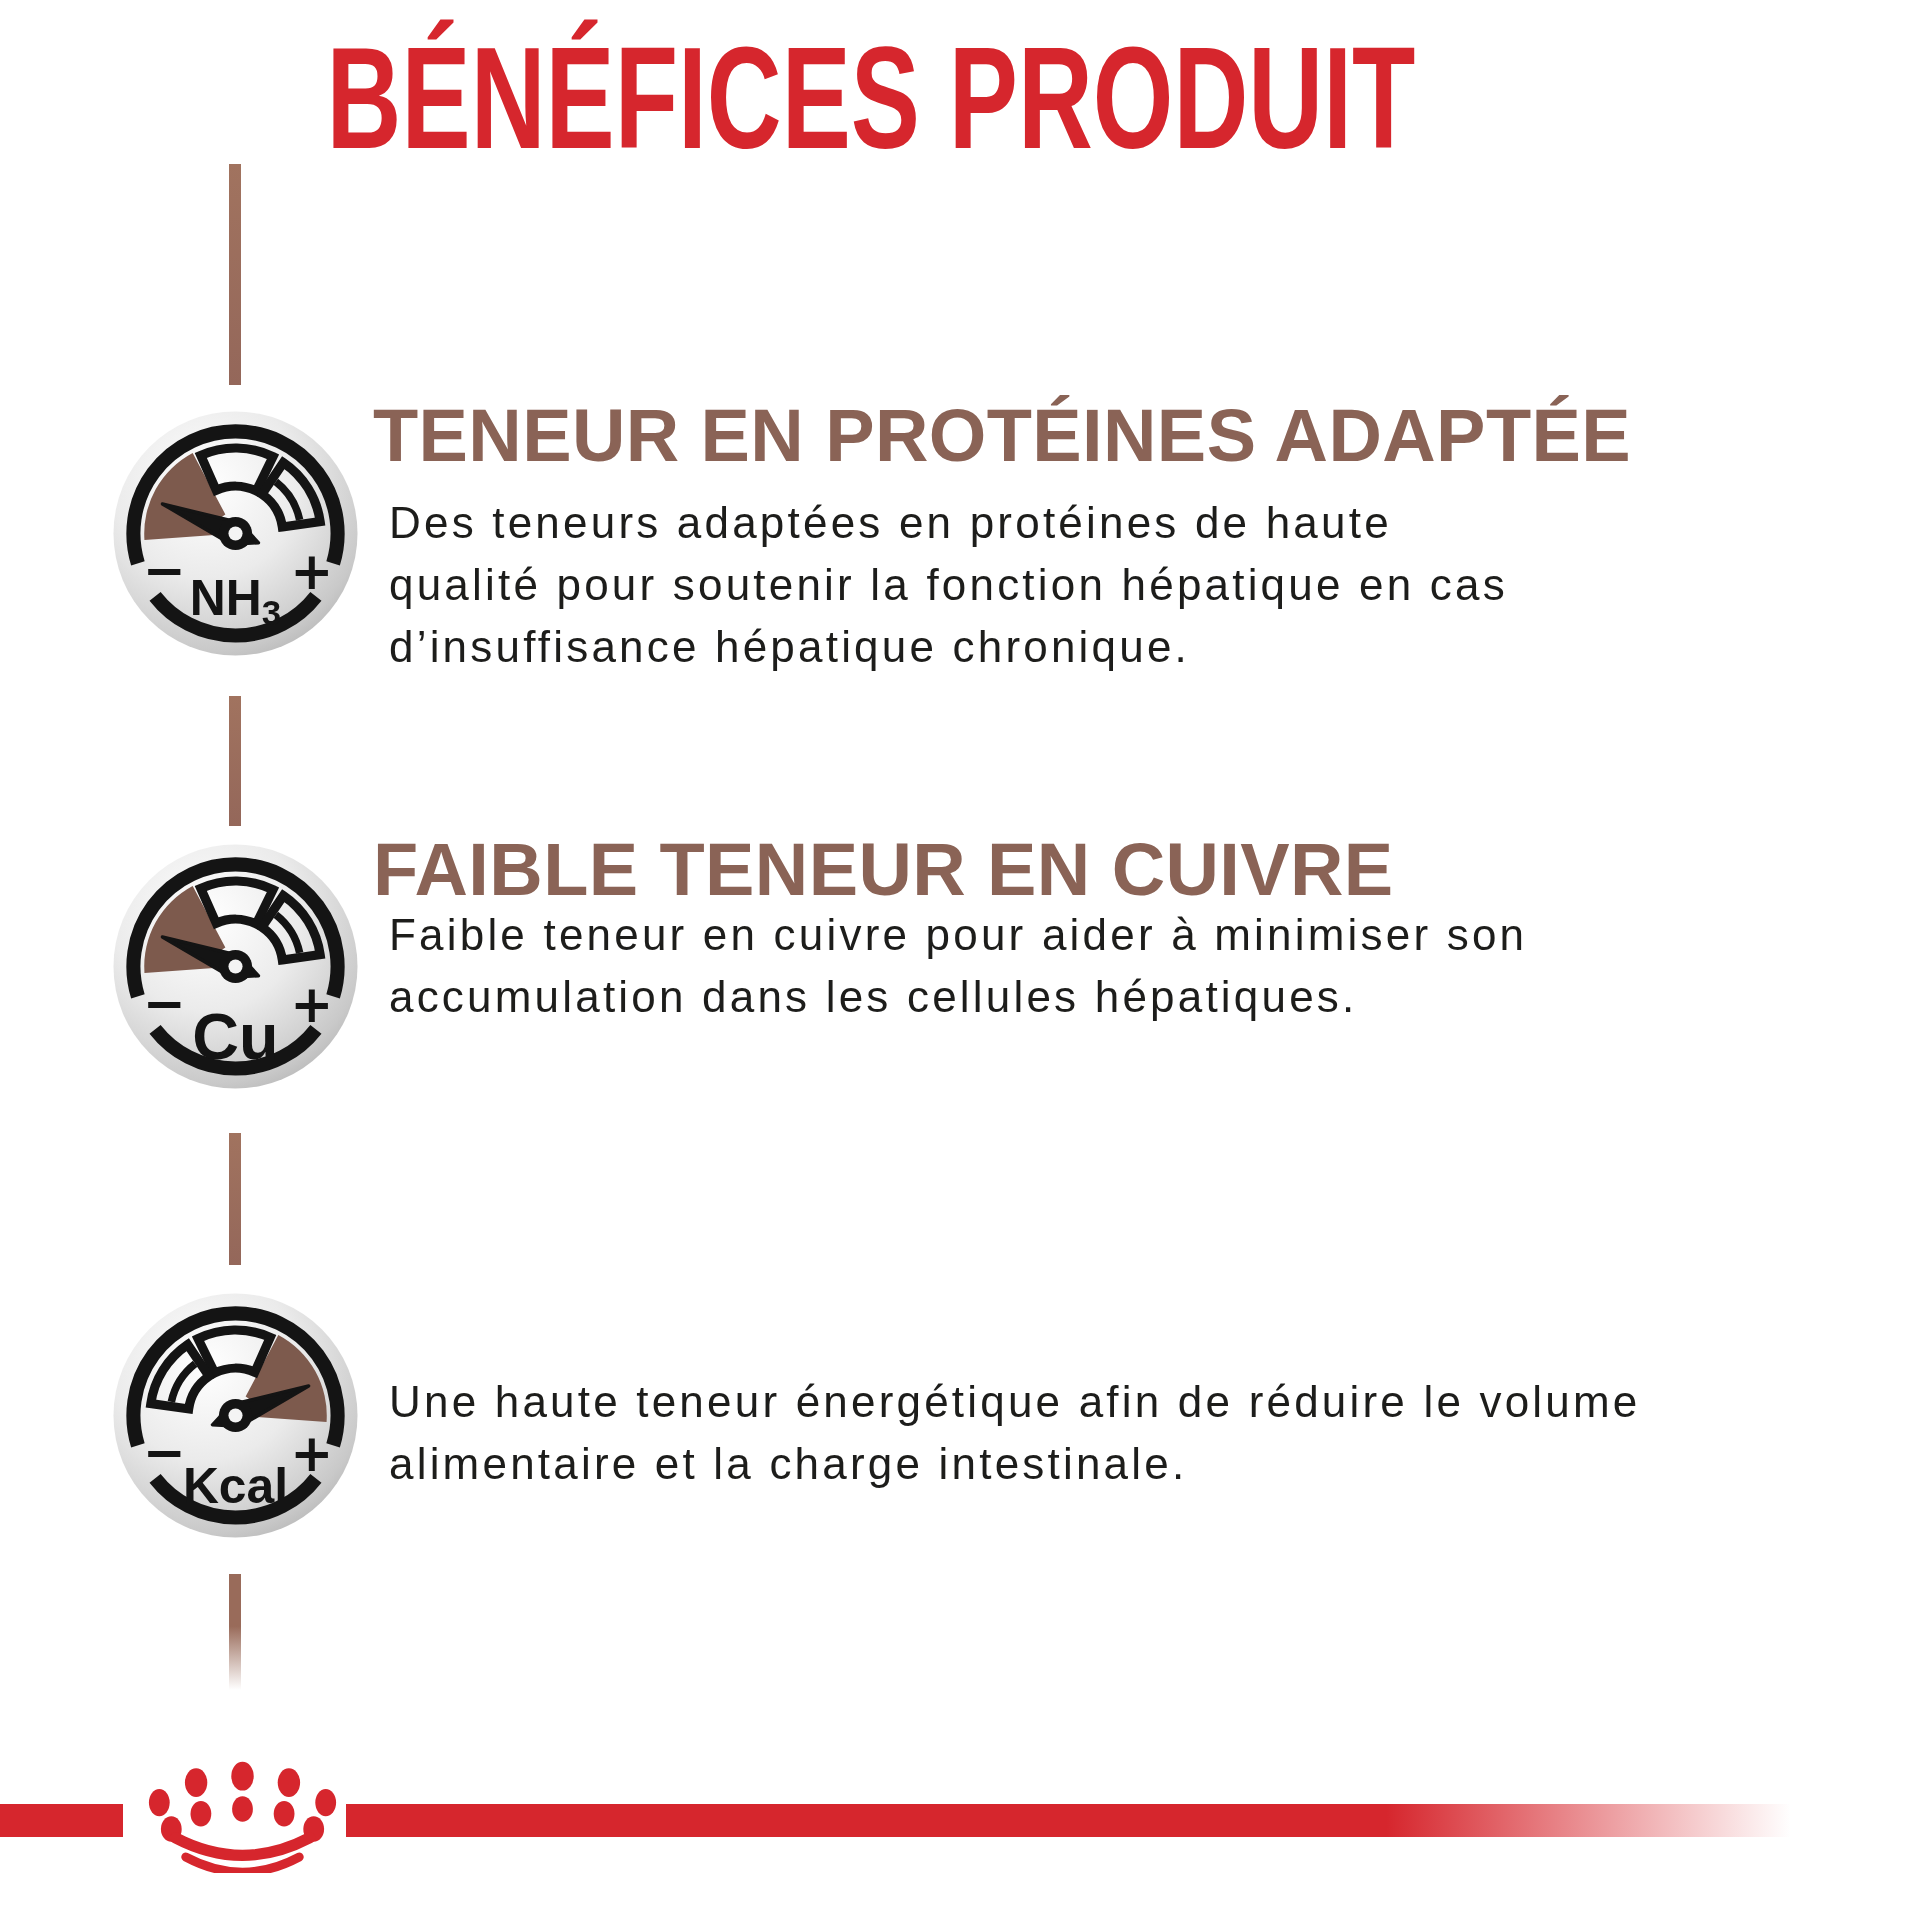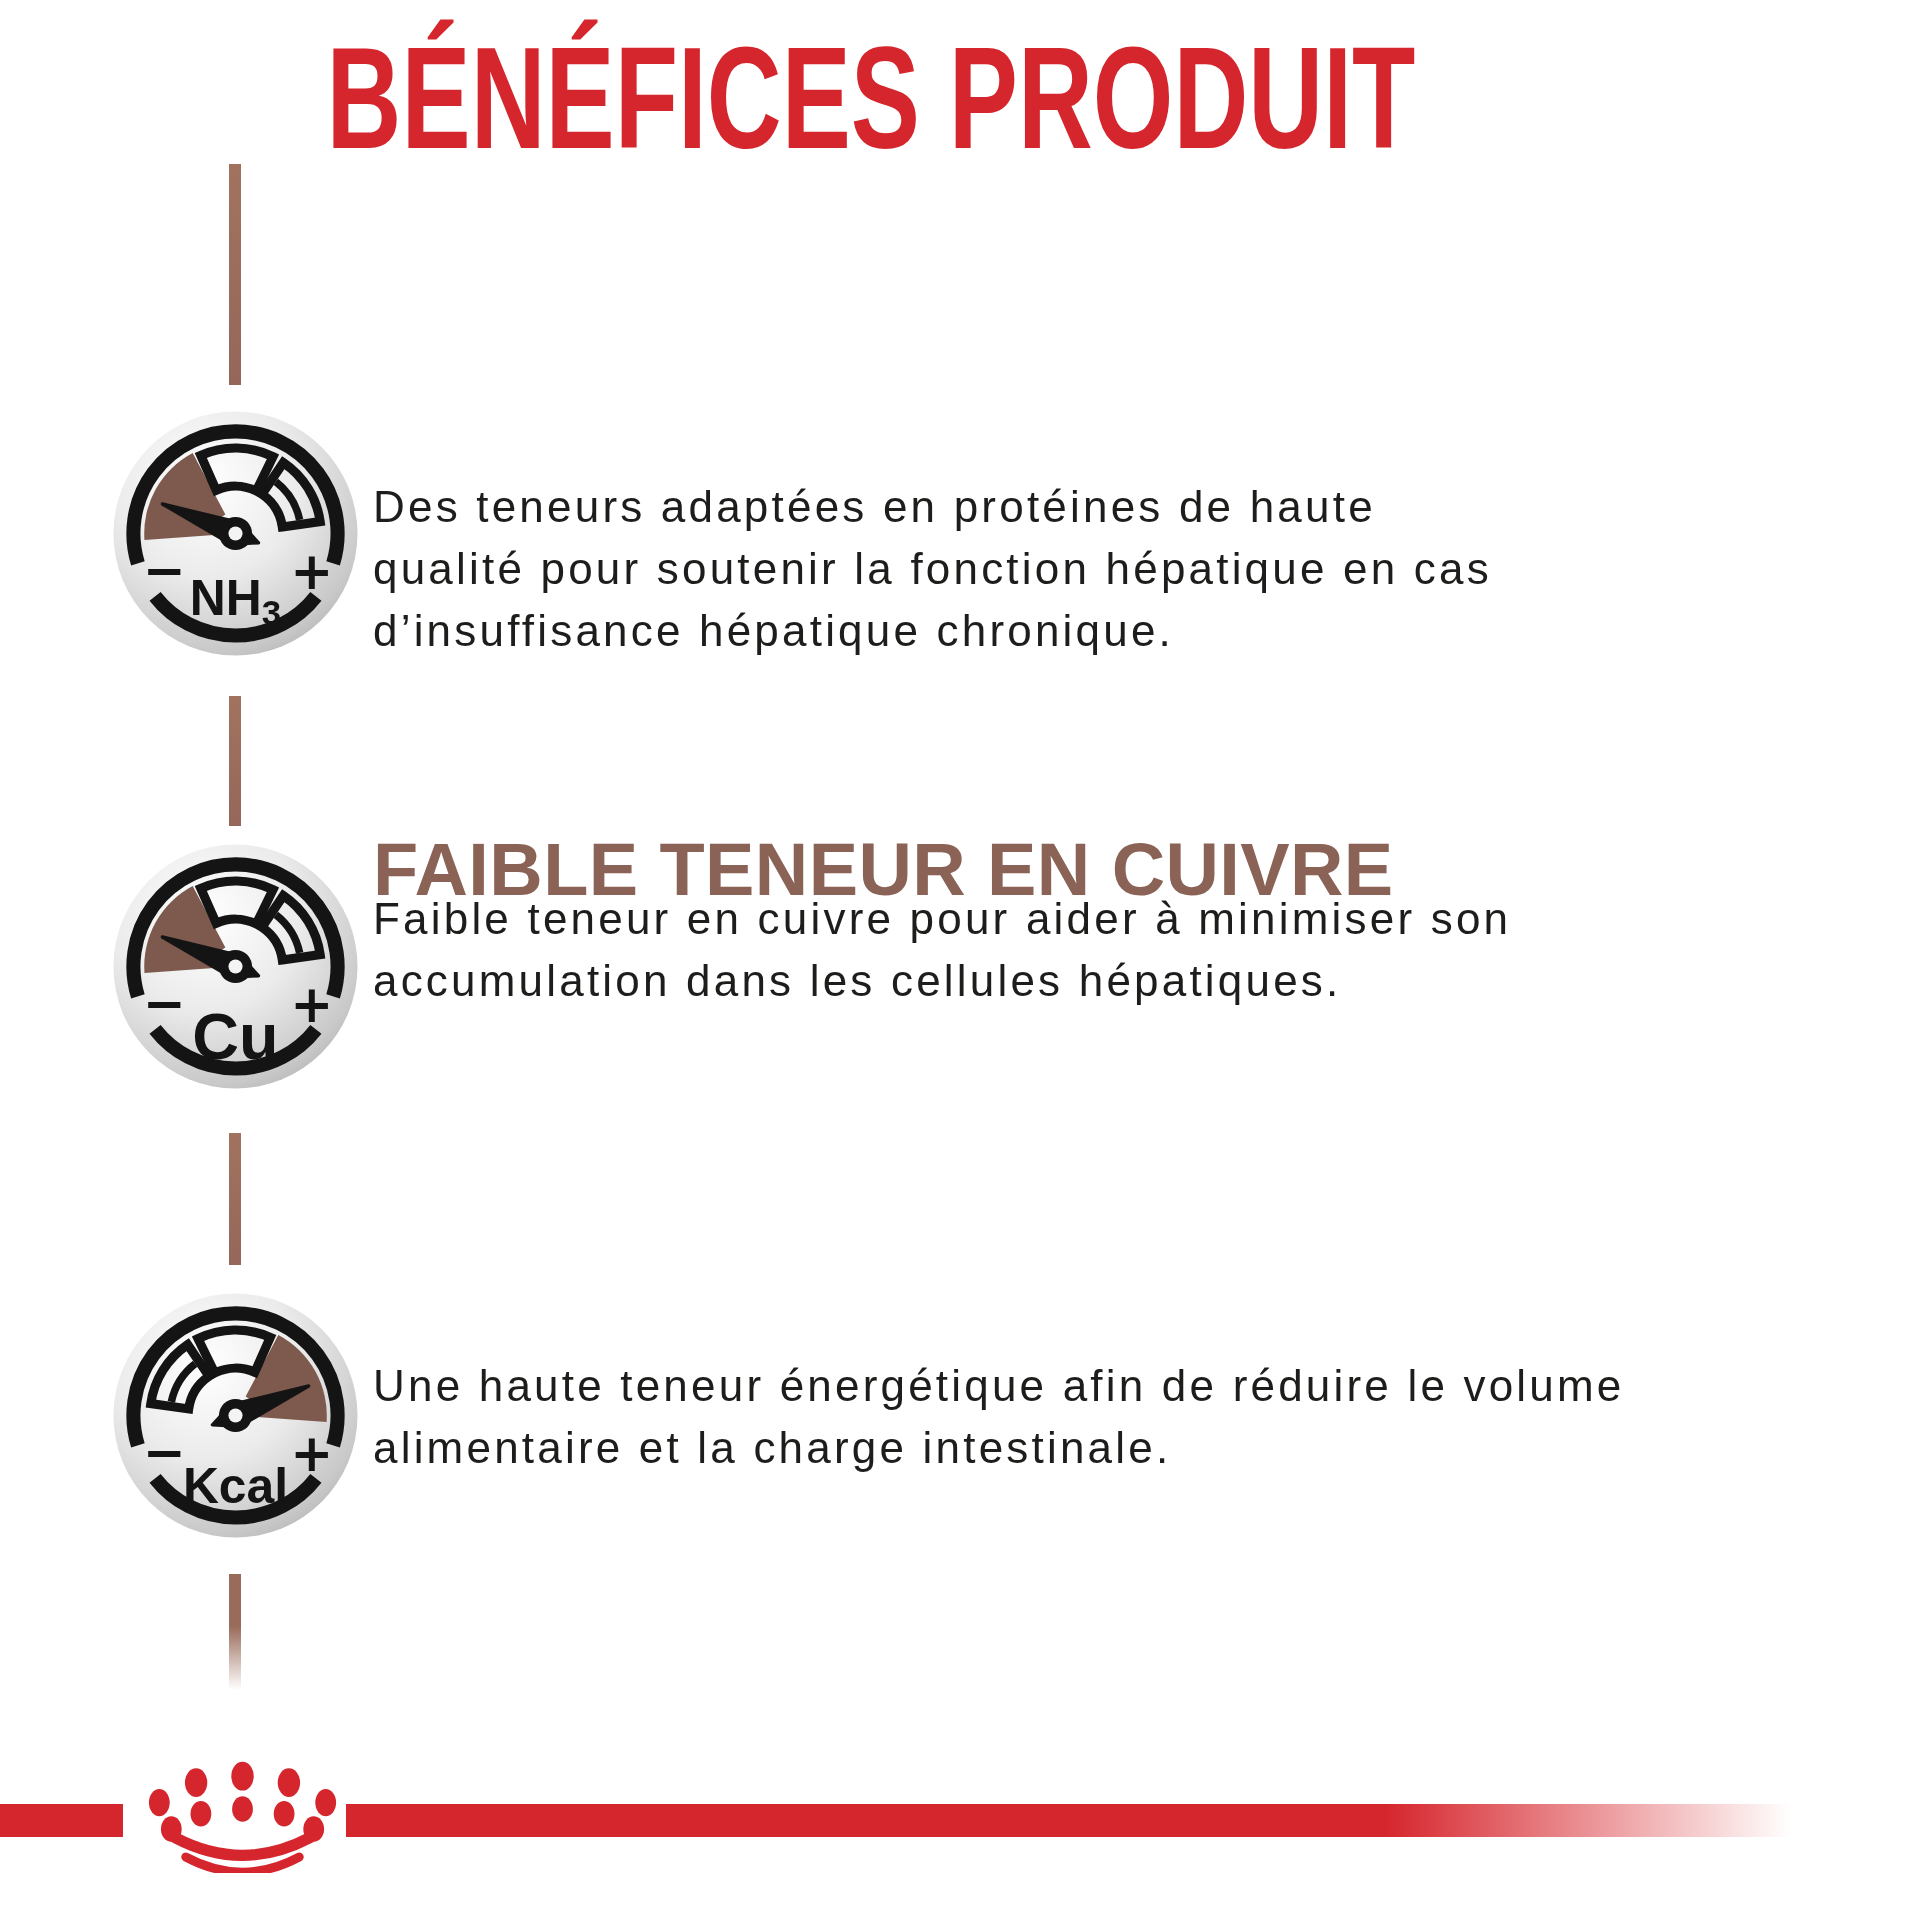--- a/index.html
+++ b/index.html
@@ -53,21 +53,21 @@
     line-height:1;
     letter-spacing:0.4px;
     white-space:nowrap;
   }
   .section-heading.h1{top:399px;}
   .section-heading.h2{top:833px;text-align:right;}
   .section-heading.h3{top:1274px;}
   .section-body{
     position:absolute;
     left:373px;
-    margin:0;
+    margin:16px;
     font-size:44px;
     line-height:62px;
     letter-spacing:3.2px;
     white-space:pre-line;
     font-weight:400;
   }
   .section-body.b1{top:476px;}
   .section-body.b2{top:888px;}
   .section-body.b3{top:1355px;}
   .stripe-left{
@@ -121,20 +121,21 @@
         <path d="M 206.4 142.1 L 252.0 135.7 A 103 103 0 0 0 207.6 64.6 L 181.9 102.7 A 57 57 0 0 1 206.4 142.1 Z" fill="none" stroke="#141414" stroke-width="11"></path>
         <path d="M 227.3 133.6 A 79 79 0 0 0 198.6 87.7" fill="none" stroke="#141414" stroke-width="9"></path>
         <polygon points="61.9,114.4 144.8,163.0 177.8,161.2 155.2,137.0" fill="#141414" stroke="#141414" stroke-width="4" stroke-linejoin="round"></polygon>
         <circle cx="150" cy="150" r="20" fill="#141414"></circle>
         <circle cx="150" cy="150" r="8.5" fill="#f4f4f4"></circle>
         <text x="64" y="216" text-anchor="middle" font-family="DejaVu Sans, sans-serif" font-weight="700" font-size="62" fill="#141414">−</text>
         <text x="242" y="217" text-anchor="middle" font-family="DejaVu Sans, sans-serif" font-weight="700" font-size="62" fill="#141414">+</text>
         <text x="150" y="248" text-anchor="middle" font-family="Liberation Sans, sans-serif" font-weight="700" font-size="60" fill="#141414"><tspan>NH</tspan><tspan font-size="42" dy="12">3</tspan></text>
       </svg>
     </div>
+  <h2 class="section-heading h1" style="color: rgb(138, 99, 86);">TENEUR EN PROTÉINES ADAPTÉE</h2>
   <p class="section-body b1" style="color: rgb(29, 29, 27);">Des teneurs adaptées en protéines de haute
 qualité pour soutenir la fonction hépatique en cas
 d’insuffisance hépatique chronique.</p>
 
   <div class="gauge g2">
       <svg viewBox="0 0 300 300">
         <circle cx="150" cy="150" r="147" fill="url(#g-silver)"></circle>
         <path d="M 32.4 186.0 A 123 123 0 1 1 267.6 186.0" fill="none" stroke="#141414" stroke-width="17"></path>
         <path d="M 53.1 225.7 A 123 123 0 0 0 246.9 225.7" fill="none" stroke="#141414" stroke-width="17"></path>
         <path d="M 137.8 127.0 L 98.4 52.9 A 110 110 0 0 0 40.3 157.7 L 124.1 151.8 A 26 26 0 0 1 137.8 127.0 Z" fill="#7d5a4d"></path>

